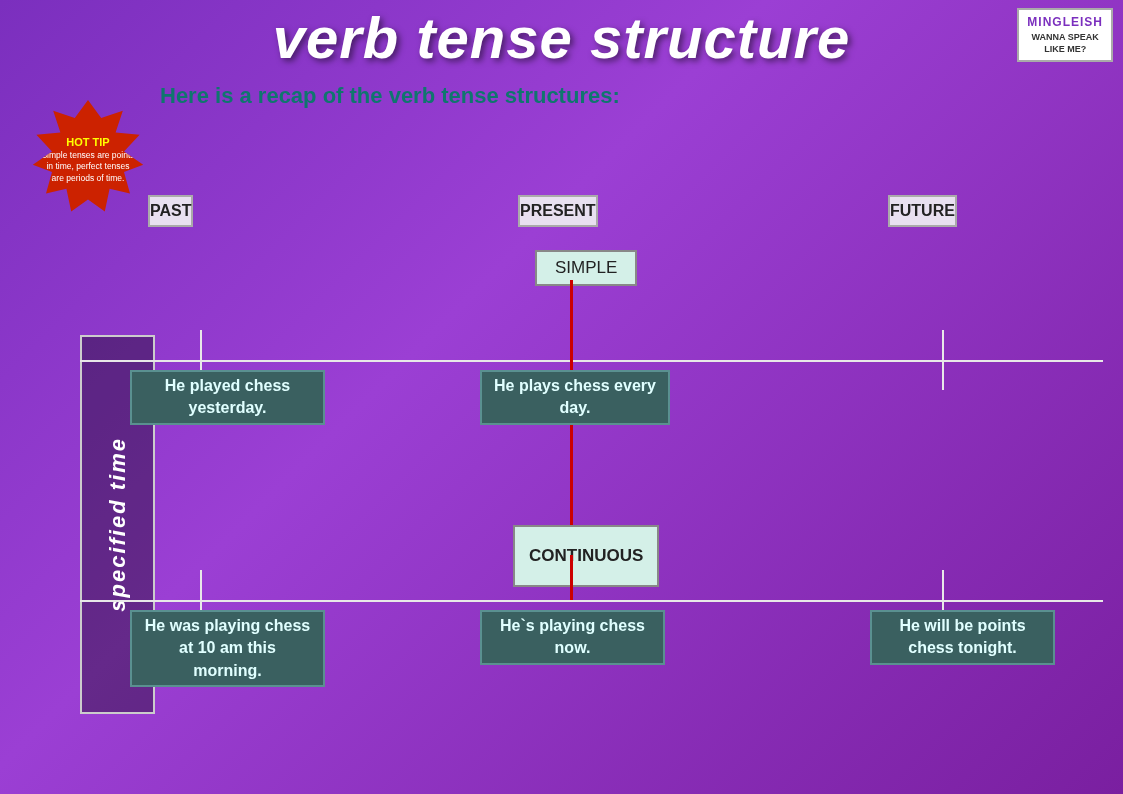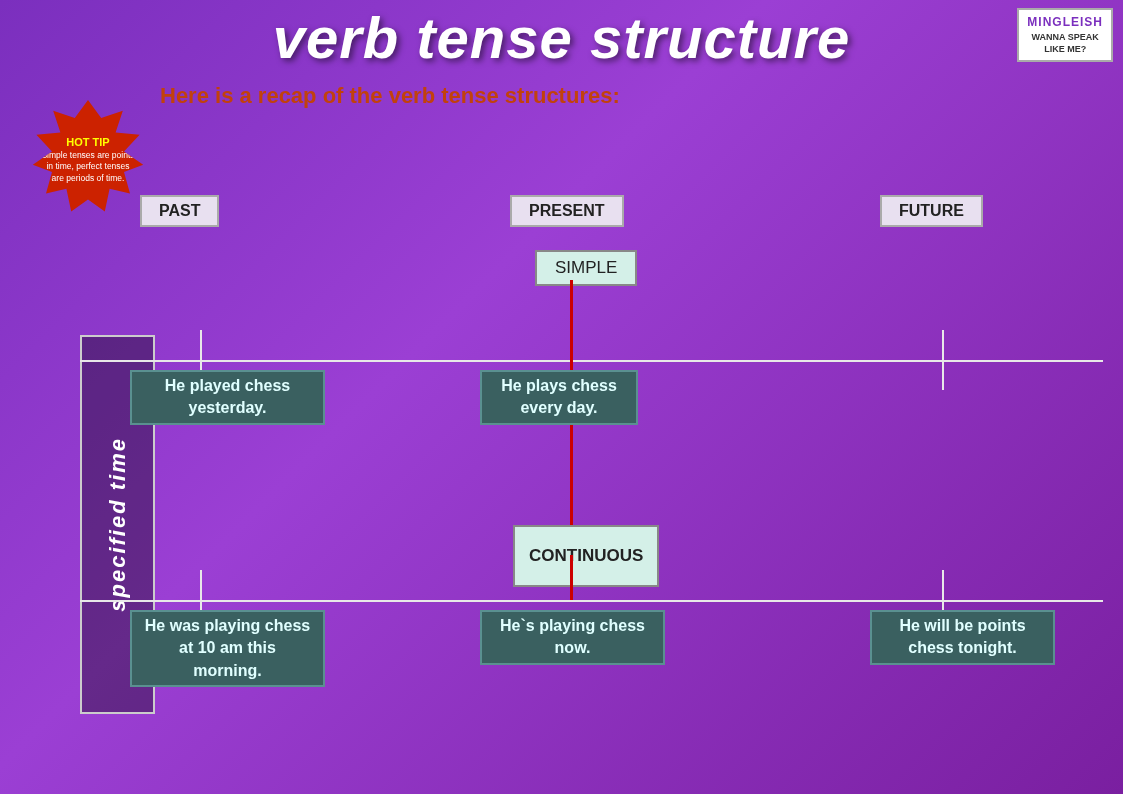--- a/index.html
+++ b/index.html
@@ -20,21 +20,21 @@
       font-size: 58px;
       font-weight: bold;
       font-style: italic;
       text-shadow: 3px 3px 6px rgba(0,0,0,0.5);
       padding-top: 4px;
       letter-spacing: 1px;
     }
 
     
     .subtitle {
-      color: #c2410c;
+      color: #0f766e;
       font-size: 22px;
       font-weight: bold;
       margin-left: 160px;
       margin-top: 12px;
     }
 
     
     .hot-tip {
       position: absolute;
       top: 100px;
@@ -93,25 +93,26 @@
       left: 80px;
       right: 20px;
       bottom: 20px;
     }
 
     
     .time-label {
       position: absolute;
       background: #e8e0f0;
       border: 2px solid #aaa;
-      padding: 5px 17px;
+      padding: 5px 0;
       font-size: 16px;
       font-weight: bold;
       color: #222;
       top: 0;
+      margin-left: 8px;
     }
     .label-past { left: 60px; }
     .label-present { left: 430px; }
     .label-future { left: 800px; }
 
     
     .simple-box {
       position: absolute;
       top: 55px;
       left: 455px;
@@ -221,21 +222,21 @@
       padding: 3px 12px;
       color: #e0ffff;
       font-size: 16px;
       font-weight: bold;
       text-align: center;
       line-height: 1.4;
     }
 
     
     .ex-past-simple { left: 50px; top: 175px; width: 195px; }
-    .ex-pres-simple { left: 400px; top: 175px; width: 158px; }
+    .ex-pres-simple { left: 400px; top: 175px; width: 190px; }
     .ex-fut-simple { left: 790px; top: 175px; width: 185px; }
 
     
     .ex-past-cont { left: 50px; top: 415px; width: 195px; }
     .ex-pres-cont { left: 400px; top: 415px; width: 185px; }
     .ex-fut-cont { left: 790px; top: 415px; width: 185px; }
 
     
     .specified-time-box {
       position: absolute;

